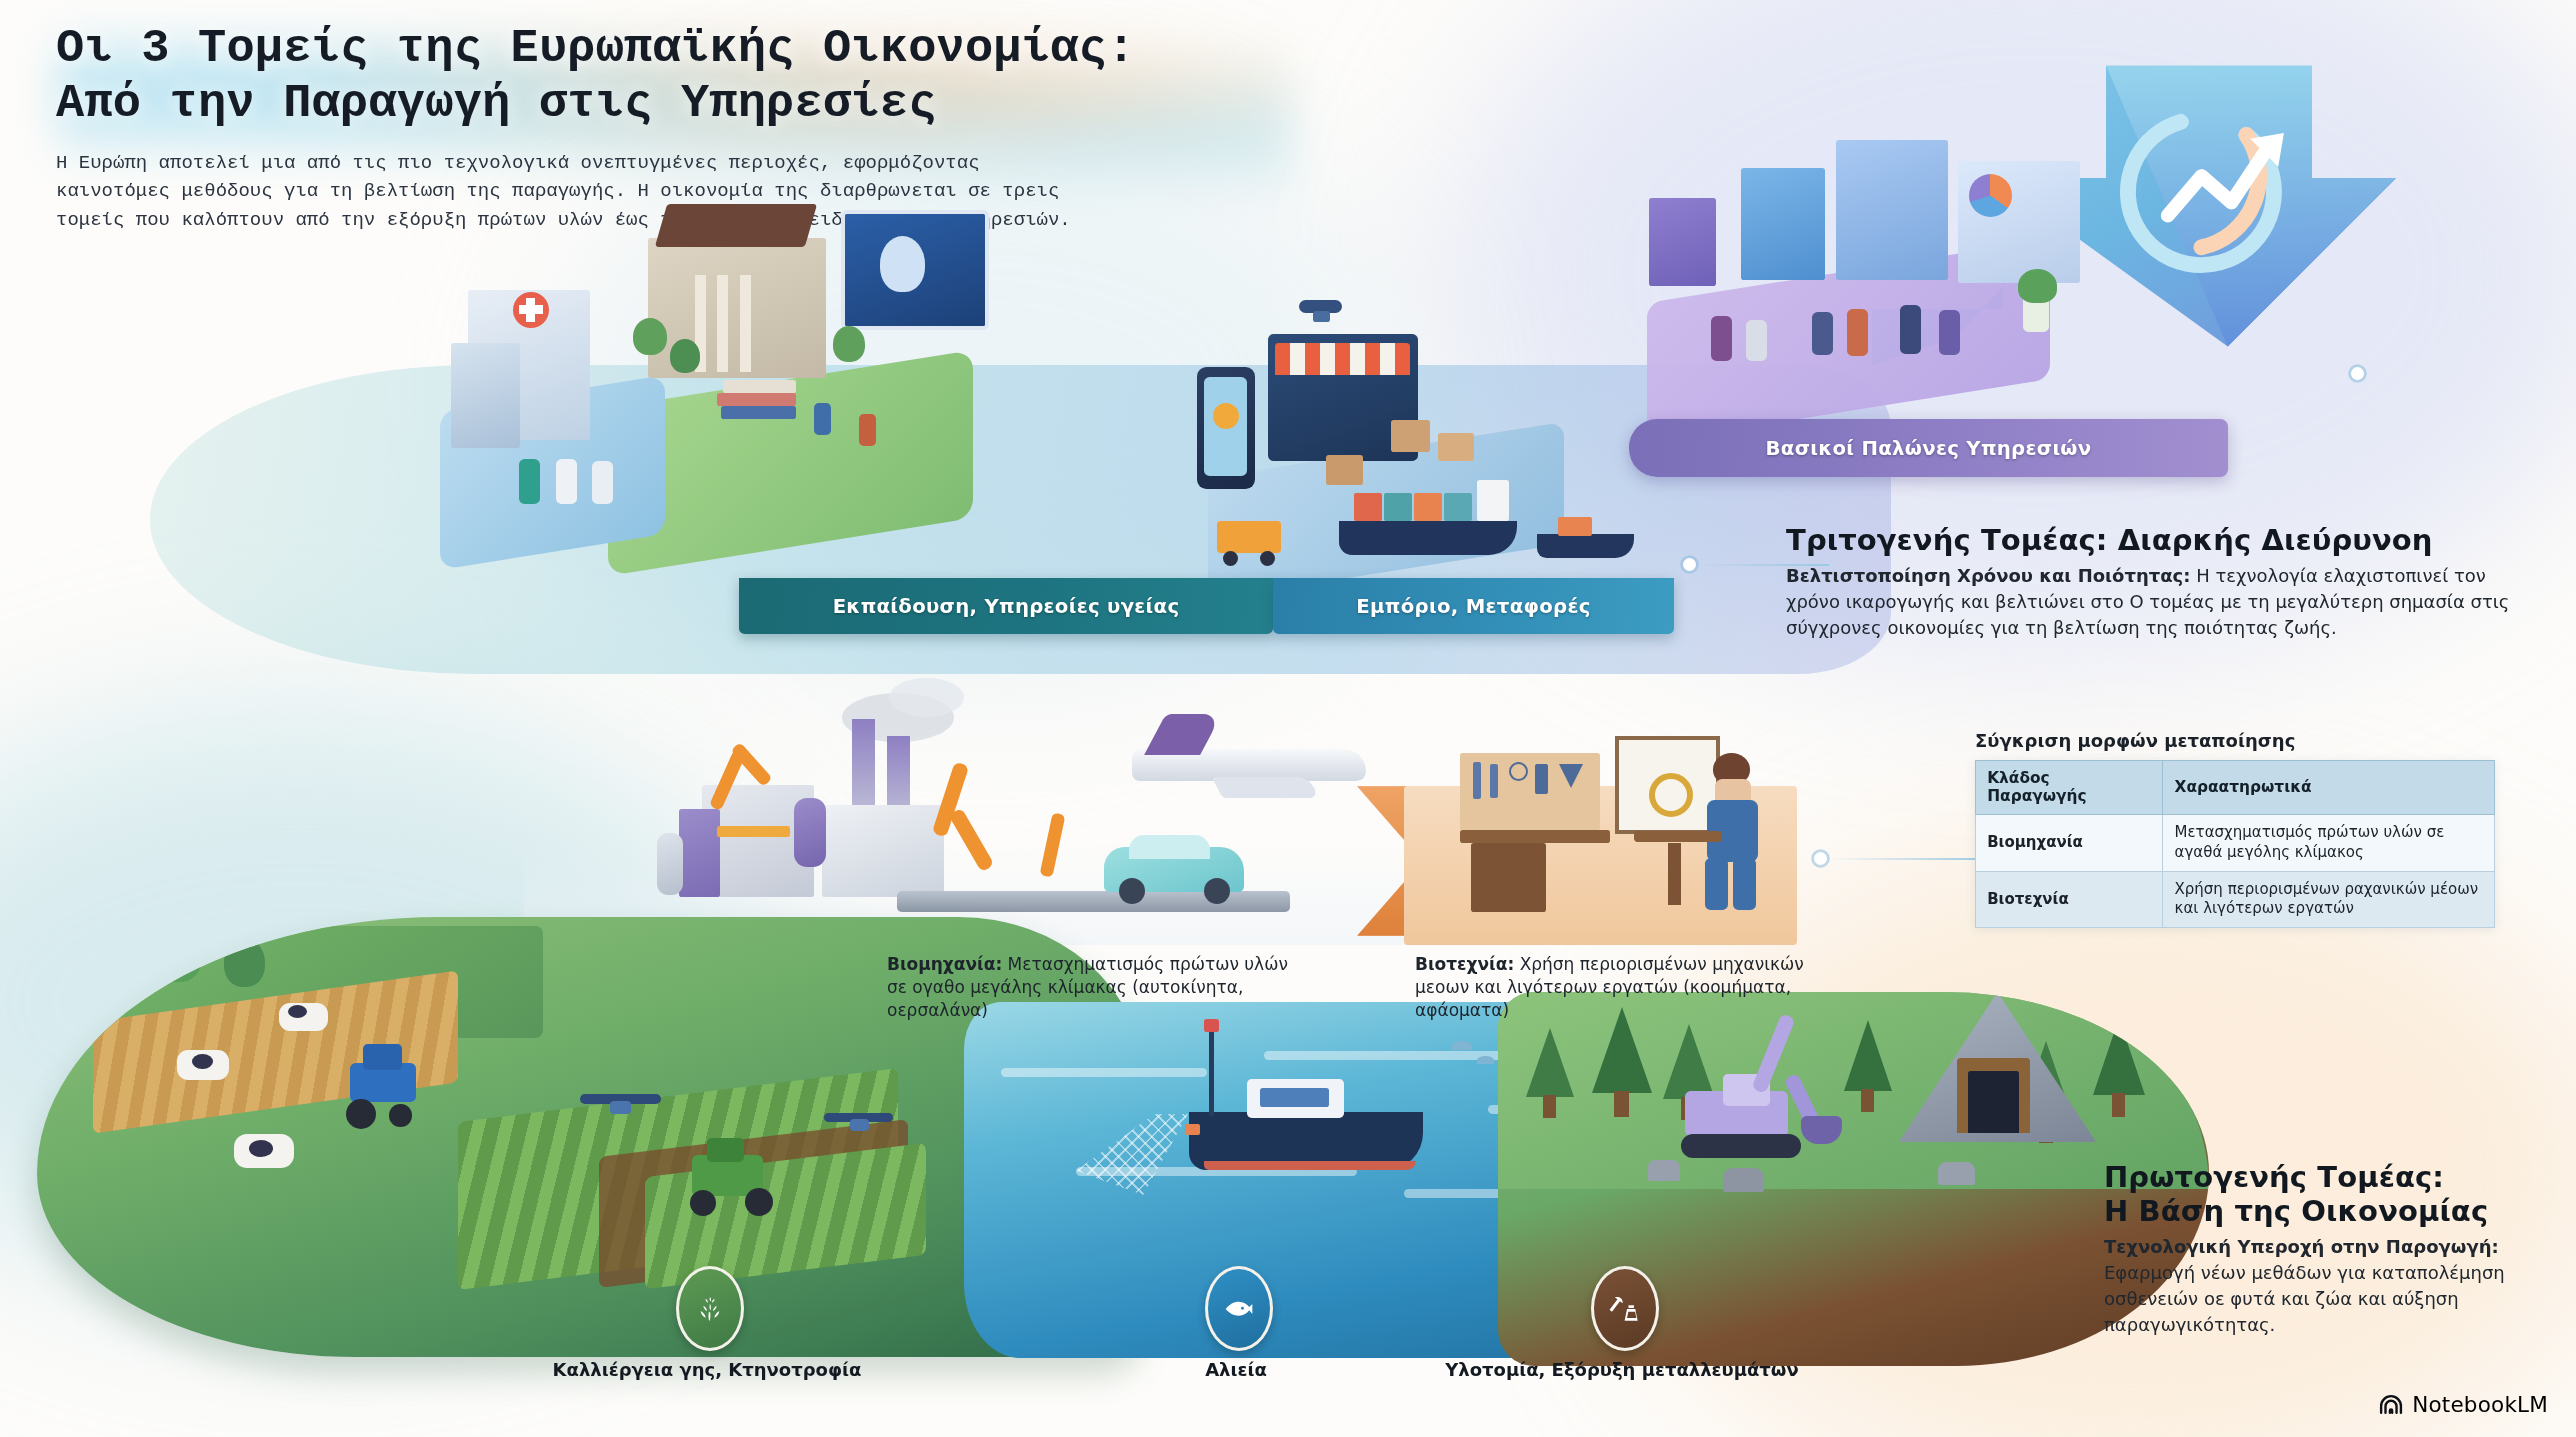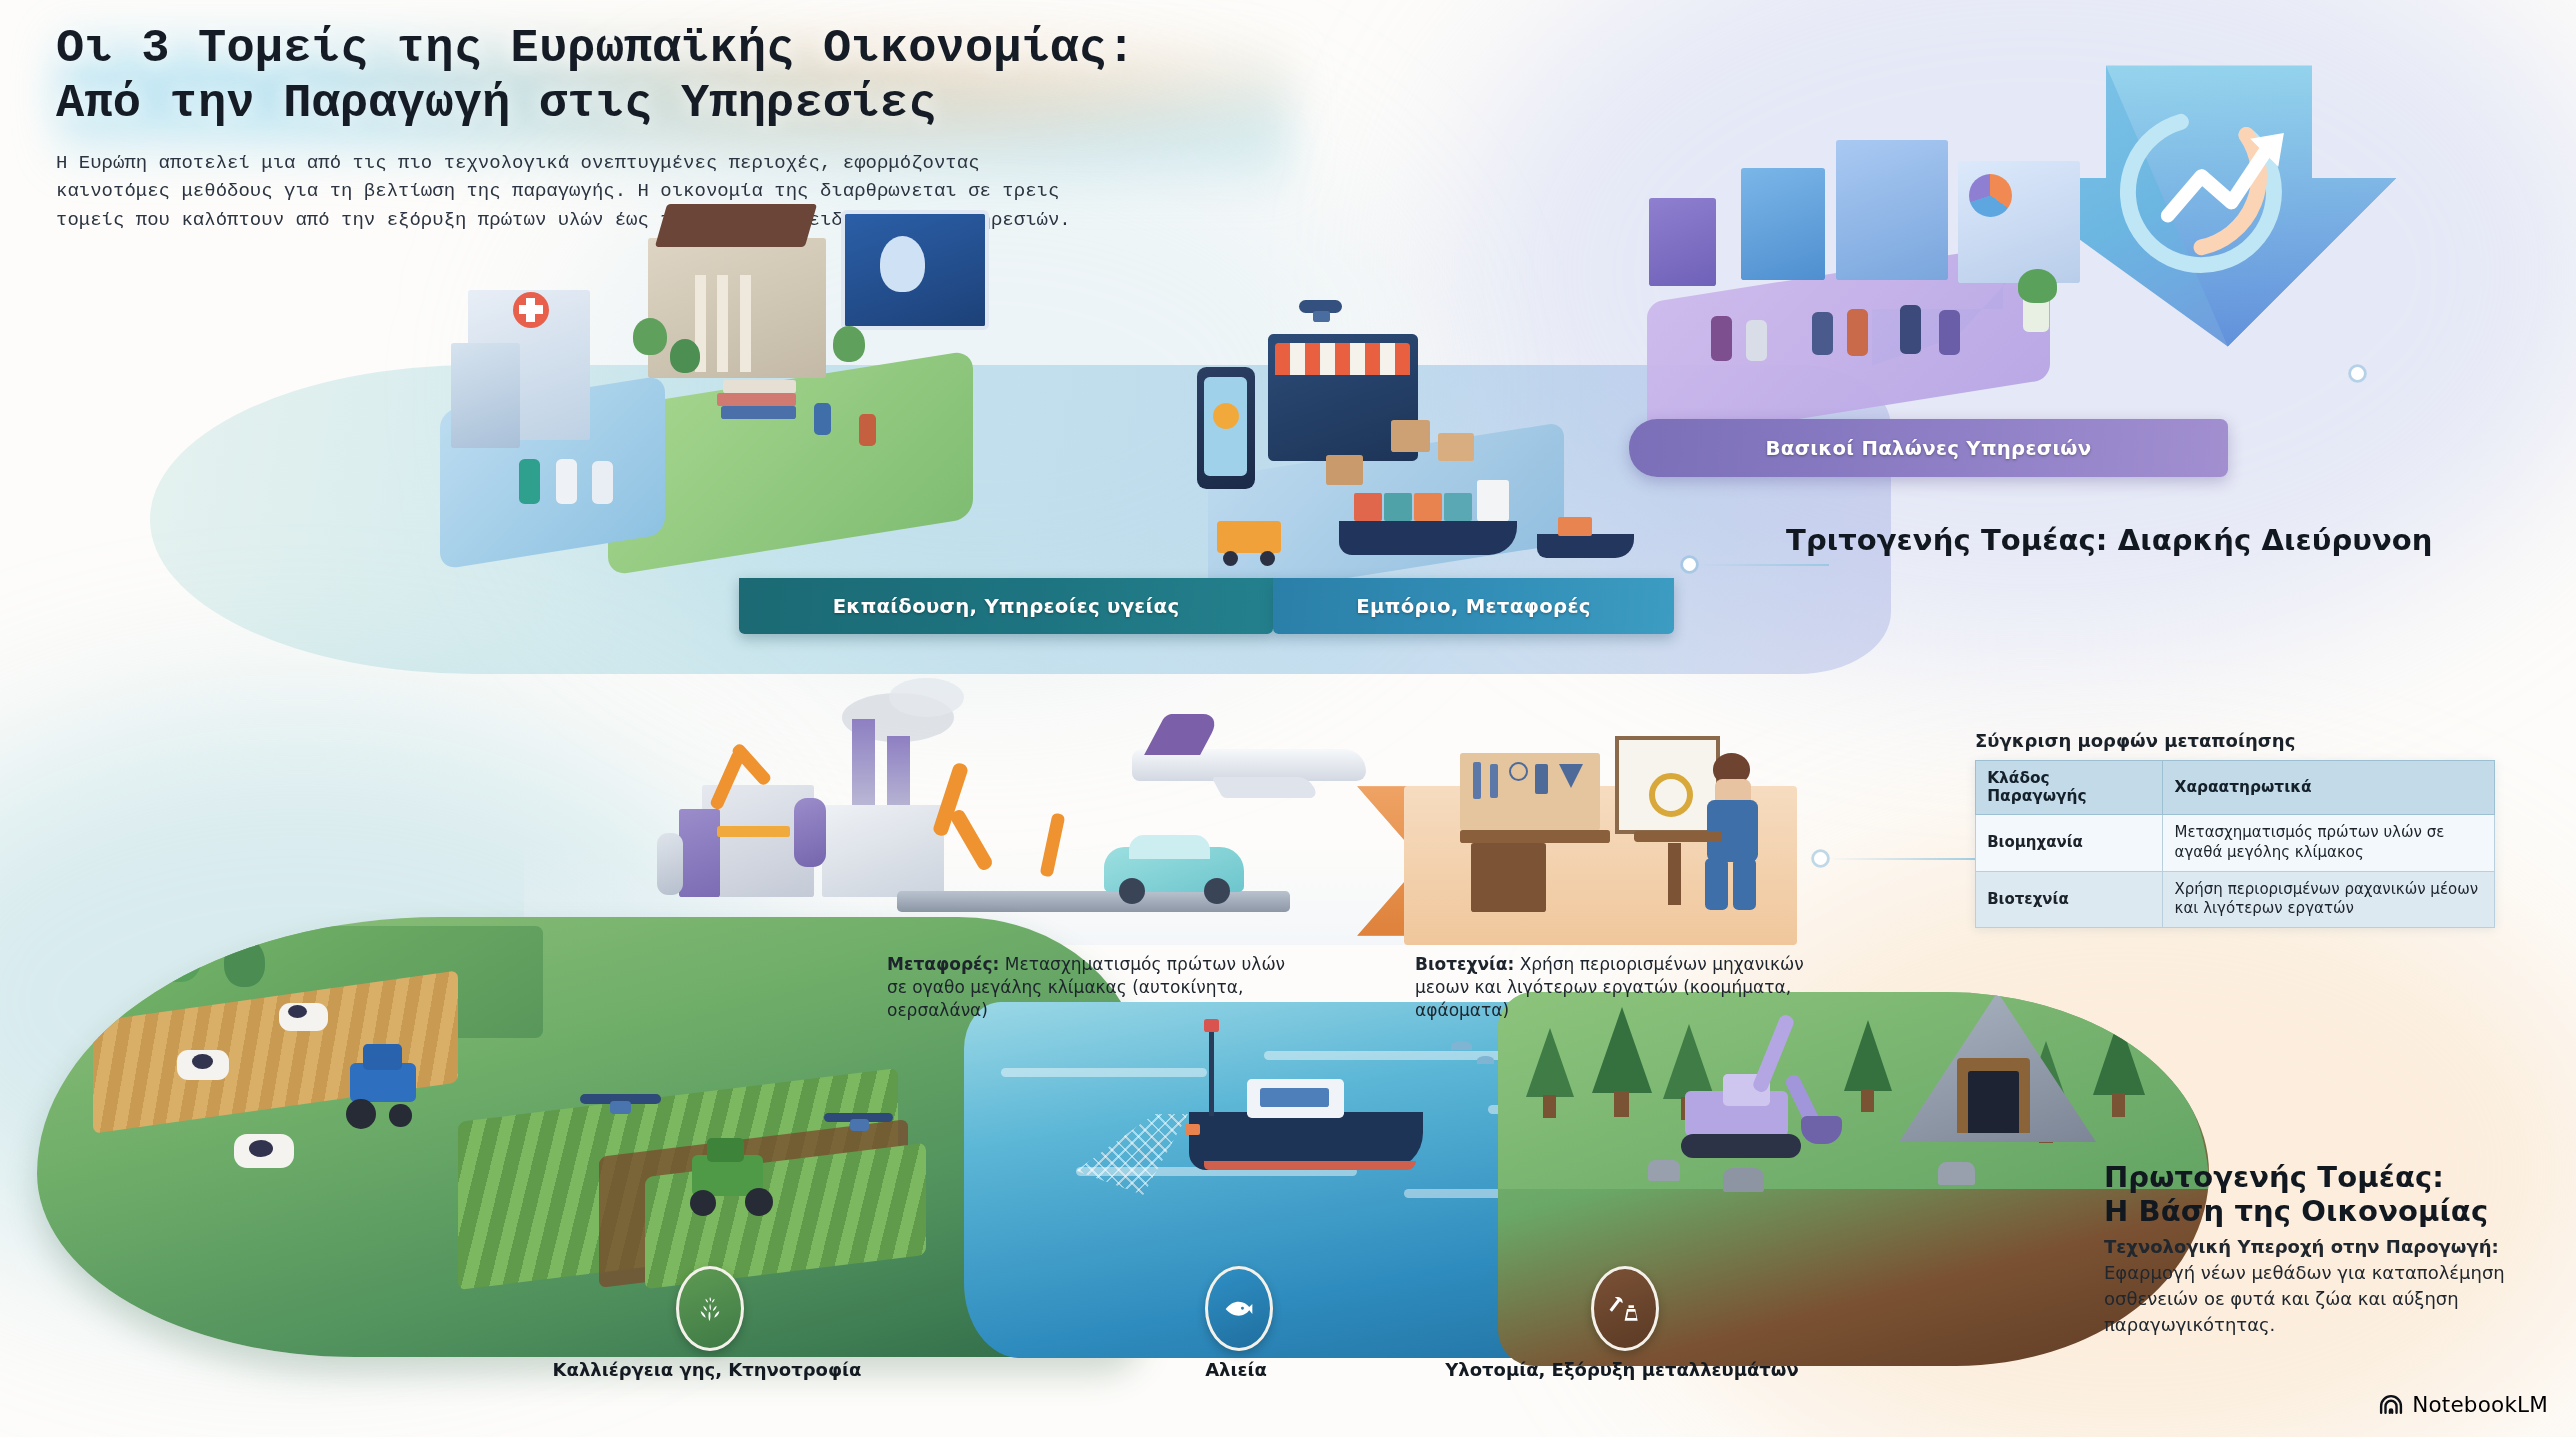--- a/index.html
+++ b/index.html
@@ -487,21 +487,21 @@
     </div>
 
     <div class="abs dot-node" style="left:1683px;top:558px;"></div>
     <div class="abs dot-node" style="left:2351px;top:367px;"></div>
     <div class="abs dot-node" style="left:1814px;top:852px;"></div>
     <div class="abs thread" style="left:1698px;top:564px;width:131px;"></div>
     <div class="abs thread" style="left:1829px;top:858px;width:150px;"></div>
   </div>
 
   <div class="cap" style="left:887px;top:953px;width:403px;">
-    <b>Μεταφορές:</b><span> Μετασχηματισμός πρώτων υλών σε ογαθο μεγάλης κλίμακας (αυτοκίνητα, οερσαλάνα)</span>
+    <b>Βιομηχανία:</b><span> Μετασχηματισμός πρώτων υλών σε ογαθο μεγάλης κλίμακας (αυτοκίνητα, οερσαλάνα)</span>
   </div>
   <div class="cap" style="left:1415px;top:953px;width:393px;">
     <b>Βιοτεχνία:</b><span> Χρήση περιορισμένων μηχανικών μεοων και λιγότερων εργατών (κοομήματα, αφάοματα)</span>
   </div>
 
   <div class="badge green" style="left:676px;top:1266px;">
     <svg viewBox="0 0 24 24" aria-hidden="true">
       <path d="M12 3c.9 1.1 1 2.4.4 3.4-.7-1-1-2.2-.4-3.4zm-3.4 1.4c1.2.6 1.9 1.7 2 2.9-1.2-.4-2-1.4-2-2.9zm6.8 0c0 1.5-.8 2.5-2 2.9.1-1.2.8-2.3 2-2.9zM12 8c.8 1.6.8 3.3.4 5.2-.9-1.6-1-3.5-.4-5.2zm-5 1.6c1.6.9 2.6 2.3 2.9 3.9-1.6-.5-2.7-1.9-2.9-3.9zm10 0c-.2 2-1.3 3.4-2.9 3.9.3-1.6 1.3-3 2.9-3.9zM12 14c.5 2.2.4 4.4-.1 6.6h-.6c-.5-2.2-.6-4.4-.1-6.6.3.6.6.6.8 0zM5 13.5c2 1 3.3 2.8 3.8 5-2-.6-3.4-2.4-3.8-5zm14 0c-.4 2.6-1.8 4.4-3.8 5 .5-2.2 1.8-4 3.8-5z"></path>
     </svg>
   </div>
@@ -517,20 +517,23 @@
       <path d="M14.6 9.2h4.1v2h-4.1z"></path>
     </svg>
   </div>
 
   <div class="sector-cap" style="left:707px;top:1359px;">Καλλιέργεια γης, Κτηνοτροφία</div>
   <div class="sector-cap" style="left:1236px;top:1359px;">Αλιεία</div>
   <div class="sector-cap" style="left:1622px;top:1359px;">Υλοτομία, Εξόρυξη μεταλλευμάτων</div>
 
   <div class="panel" style="left:1786px;top:524px;width:758px;">
     <h2>Τριτογενής Τομέας: Διαρκής Διεύρυνοη</h2>
+    <p class="lead">
+      <b>Βελτιστοποίηση Χρόνου και Ποιότητας:</b><span> Η τεχνολογία ελαχιστοπινεί τον χρόνο ικαρογωγής και βελτιώνει στο Ο τομέας με τη μεγαλύτερη σημασία στις σύγχρονες οικονομίες για τη βελτίωση της ποιότητας ζωής.</span>
+    </p>
   </div>
 
   <div class="table-title">Σύγκριση μορφών μεταποίησης</div>
   <table class="cmp">
     <thead>
       <tr>
         <th>Κλάδος Παραγωγής</th>
         <th>Χαραατηρωτικά</th>
       </tr>
     </thead>

